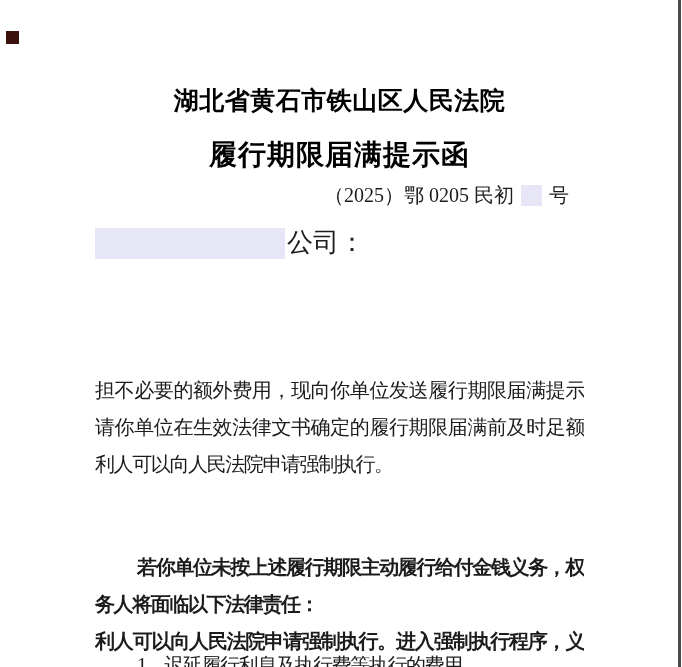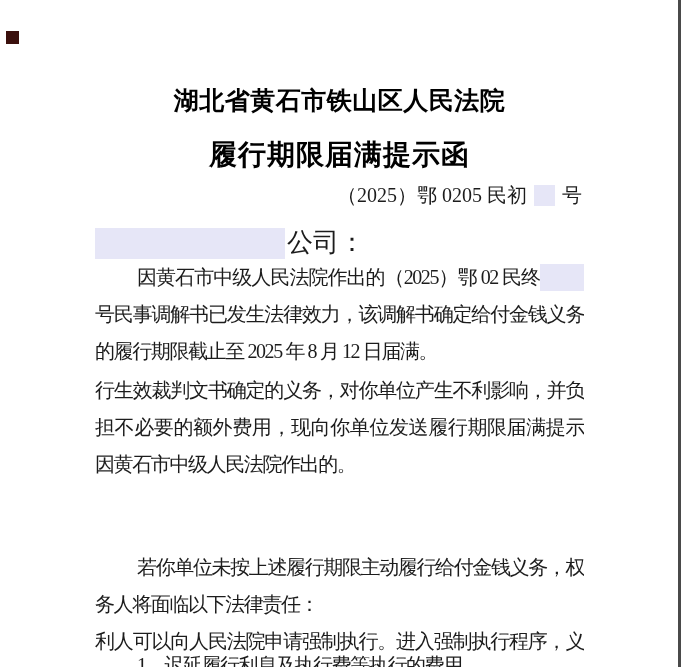--- a/index.html
+++ b/index.html
@@ -44,21 +44,21 @@
     font-weight: bold;
     color: #000000;
     white-space: nowrap;
   }
   .title-court { top: 84px; font-size: 25px; letter-spacing: 0.5px; }
   .title-doc   { top: 136px; font-size: 28px; letter-spacing: 1px; }
 
   .case-line {
     position: absolute;
     top: 182px;
-    left: 107px;
+    left: 94px;
     width: 489px;
     padding-right: 14px;
     box-sizing: border-box;
     text-align: right;
     font-size: 20px;
     white-space: nowrap;
   }
   .addressee-line {
     position: absolute;
     top: 225px;
@@ -81,21 +81,21 @@
   }
   .para .line.jl {
     text-align: justify;
     text-align-last: justify;
     white-space: normal;
     overflow: hidden;
   }
   .para .line.ind { padding-left: 42px; }
   #para1 { top: 259px; }
   #para2 { top: 372px; }
-  #para3 { top: 549px; }
+  #para3 { top: 549px; font-weight: bold; }
   #item1 { top: 647px; }
 
   .redact {
     display: inline-block;
     background: #e6e6f7;
     vertical-align: middle;
   }
   .redact-case {
     width: 21px;
     height: 21px;
@@ -122,30 +122,25 @@
   <div class="edge-line"></div>
 
   <div class="title title-court">湖北省黄石市铁山区人民法院</div>
 
   <div class="title title-doc">履行期限届满提示函</div>
 
   <div class="case-line"><span>（2025）鄂 0205 民初</span><span class="redact redact-case"></span><span>号</span></div>
 
   <div class="addressee-line"><span class="redact redact-company"></span><span>公司：</span></div>
 
-  <div class="para" id="para1">
-    <div class="line jl ind"><span>因黄石市中级人民法院作出的（2025）鄂 02 民终</span><span class="redact redact-p1"></span></div>
-    <div class="line jl">号民事调解书已发生法律效力，该调解书确定给付金钱义务</div>
-    <div class="line">的履行期限截止至 2025 年 8 月 12 日届满。</div>
-  </div>
 
   <div class="para" id="para2">
-    <div class="line jl">行生效裁判文书确定的义务，对你单位产生不利影响，并负</div>
     <div class="line jl">担不必要的额外费用，现向你单位发送履行期限届满提示函，</div>
-    <div class="line">因黄石市中级人民法院作出的。</div>
+    <div class="line jl">请你单位在生效法律文书确定的履行期限届满前及时足额</div>
+    <div class="line">利人可以向人民法院申请强制执行。</div>
   </div>
 
   <div class="para" id="para3">
     <div class="line jl ind">若你单位未按上述履行期限主动履行给付金钱义务，权</div>
     <div class="line">务人将面临以下法律责任：</div>
     <div class="line jl">利人可以向人民法院申请强制执行。进入强制执行程序，义</div>
   </div>
 
   <div class="para" id="item1">
     <div class="line ind">1、迟延履行利息及执行费等执行的费用</div>

